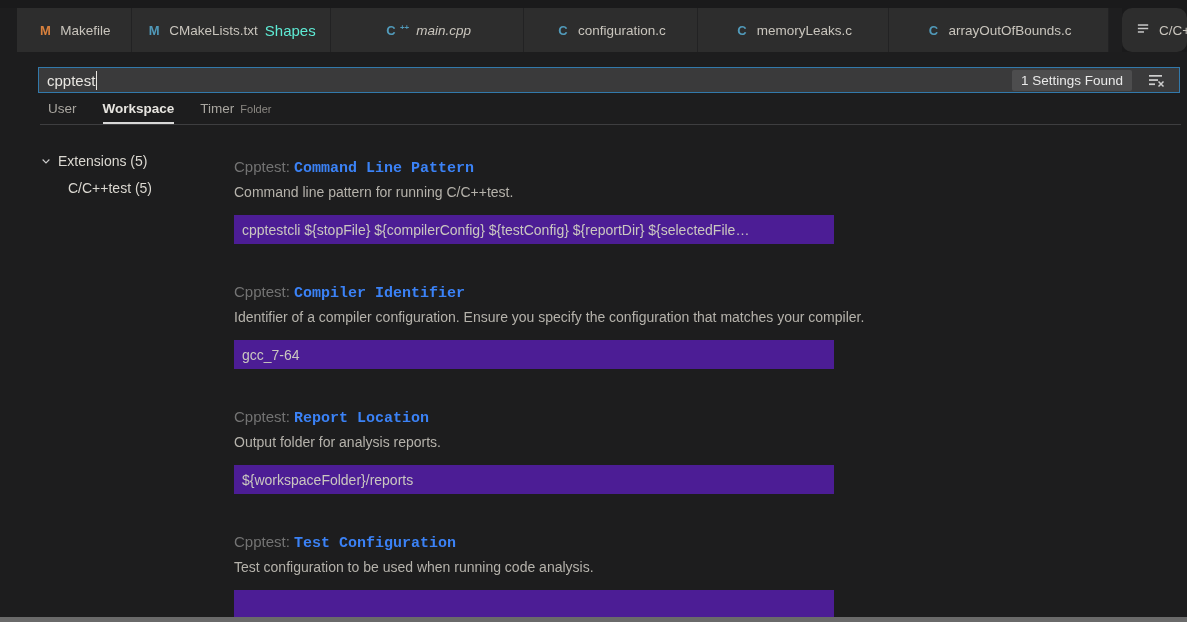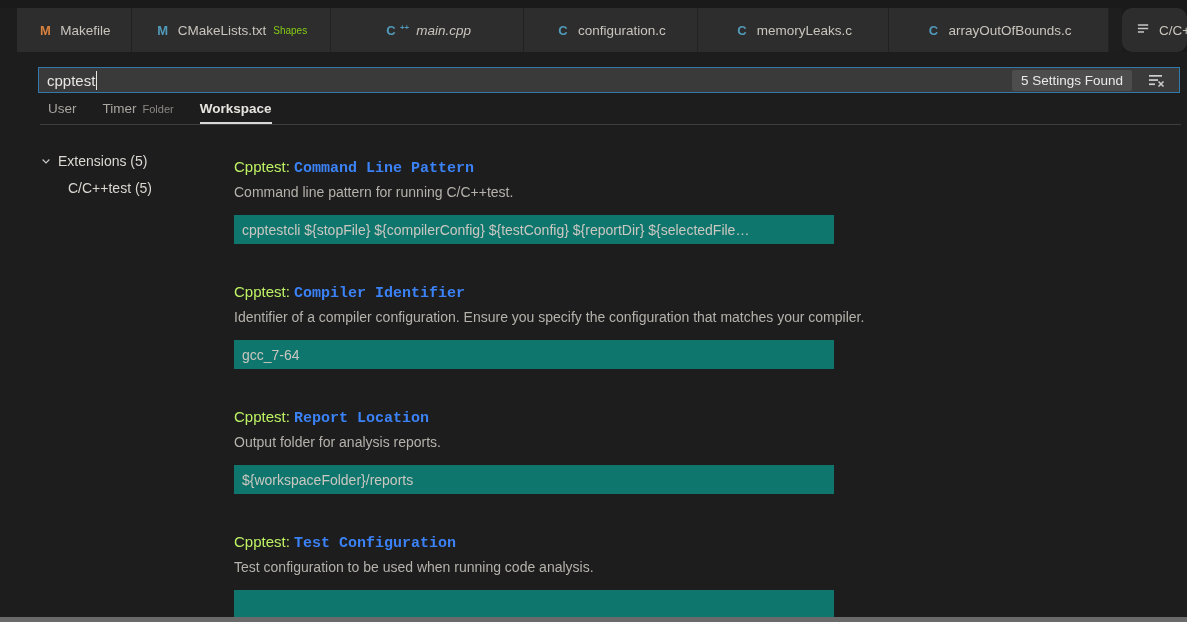--- a/index.html
+++ b/index.html
@@ -16,21 +16,21 @@
   .tab {
     background: #2d2d2d; border-right: 1px solid #222223;
     display: flex; align-items: center; justify-content: center; gap: 7px;
     color: #c9c5bd; font-size: 13.5px; white-space: nowrap; overflow: hidden;
     cursor: pointer; flex: 0 0 auto;
   }
   .tab-icon { font-weight: 700; font-size: 13px; width: 16px; text-align: center; flex: 0 0 16px; }
   .icon-orange { color: #d9813d; }
   .icon-blue { color: #519aba; }
   .tab-sup { font-size: 8px; color: #519aba; font-weight: 700; margin-left: -6px; margin-top: -6px; }
-  .tab-label-secondary { color: #84cc16; font-size: 10px; }
+  .tab-label-secondary { color: #5eead4; font-size: 15px; }
   .italic .tab-label { font-style: italic; }
   .tab-gap { width: 13px; background: #1e1e1f; flex: 0 0 13px; }
   .tab-last { flex: 1 1 auto; justify-content: flex-start; padding-left: 14px; border-right: none; border-radius: 10px; }
   
   .search-box {
     margin: 15px 7px 0 38px; height: 26px;
     background: #3a3a3b; border: 1px solid #3279ab;
     display: flex; align-items: center; padding: 0 8px;
     cursor: text;
   }
@@ -60,26 +60,26 @@
   .scope-suffix { font-size: 11px; color: #8b8883; font-weight: 400; }
   
   .content { display: flex; align-items: flex-start; }
   .toc { width: 234px; flex: 0 0 234px; padding: 25px 0 0 40px; }
   .toc-row { display: flex; align-items: center; gap: 6px; height: 22px; margin-bottom: 5px; color: #dbd8d1; font-size: 14px; cursor: pointer; }
   .toc-row .chev { display: flex; align-items: center; }
   .toc-child { padding-left: 28px; }
   .settings-list { flex: 1; padding-top: 32px; }
   .setting { margin-bottom: 38px; }
   .setting-title { font-size: 15px; line-height: 20px; }
-  .setting-cat { color: #bef264; font-weight: 400; }
+  .setting-cat { color: #737373; font-weight: 400; }
   .setting-label { color: #3b82f6; font-weight: 700; font-family: Liberation Mono, monospace; }
   .setting-desc { margin-top: 4px; color: #b5b2ab; font-size: 14px; line-height: 18px; }
   .setting-input {
     margin-top: 14px; width: 600px; height: 29px;
-    background: #0f766e; border: none; outline: none;
+    background: #4c1d95; border: none; outline: none;
     color: #cac7c0; font-size: 14px; padding: 0 8px;
     font-family: "Liberation Sans", sans-serif;
     text-overflow: ellipsis; white-space: nowrap; overflow: hidden;
   }
   
   .bottom-strip { position: absolute; left: 0; right: 0; bottom: 0; height: 5px; background: #6a6a6a; z-index: 9; }
 </style>
 </head>
 <body>
 
@@ -133,43 +133,43 @@
         </svg>
       </span>
       <span class="tab-label">C/C+</span>
     </div>
   </div>
 
   <div class="search-box">
     <span class="search-text">cpptest</span>
     <span class="caret"></span>
     <span class="search-spacer"></span>
-    <span class="results-badge">5 Settings Found</span>
+    <span class="results-badge">1 Settings Found</span>
     <span class="filter-btn">
       <span style="display:flex">
         <svg width="19" height="17" viewBox="0 0 19 17">
           <rect x="2" y="3" width="13" height="1.7" fill="#cfcfcf"></rect>
           <rect x="2" y="7.2" width="9" height="1.7" fill="#cfcfcf"></rect>
           <rect x="2" y="11.4" width="6" height="1.7" fill="#cfcfcf"></rect>
           <path d="M11.5 9.5 L16.5 14.5 M16.5 9.5 L11.5 14.5" stroke="#cfcfcf" stroke-width="1.5"></path>
         </svg>
       </span>
     </span>
   </div>
 
   <div class="scope-row">
     <div class="scope-tab">
       <span>User</span>
     </div>
+    <div class="scope-tab active">
+      <span>Workspace</span>
+    </div>
     <div class="scope-tab">
       <span>Timer</span>
       <span class="scope-suffix">Folder</span>
-    </div>
-    <div class="scope-tab active">
-      <span>Workspace</span>
     </div>
   </div>
 
   <div class="content">
 
     <div class="toc">
       <div class="toc-row">
         <span class="chev">
           <svg width="12" height="12" viewBox="0 0 16 16">
               <path d="M3.5 6l4.5 4.5L12.5 6" stroke="#cccccc" stroke-width="1.5" fill="none"></path>

